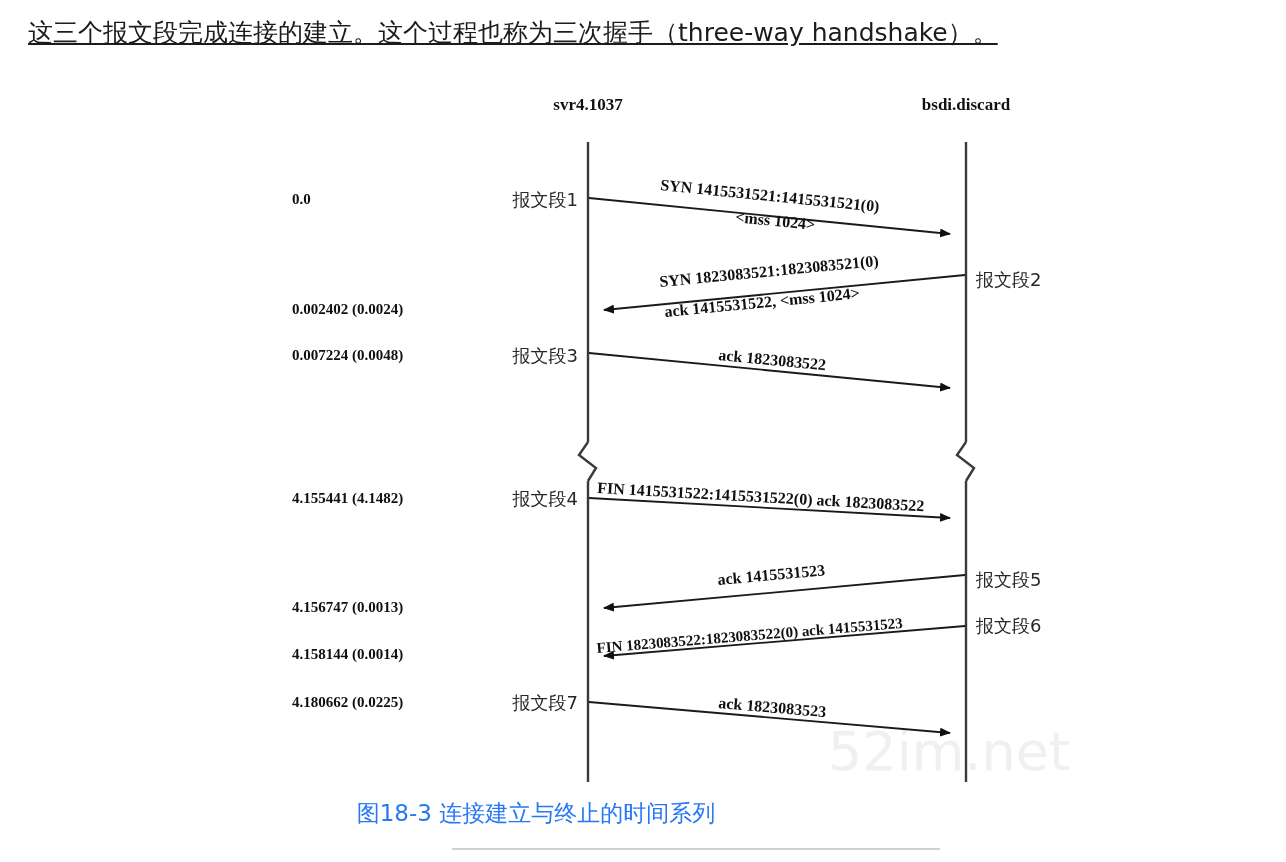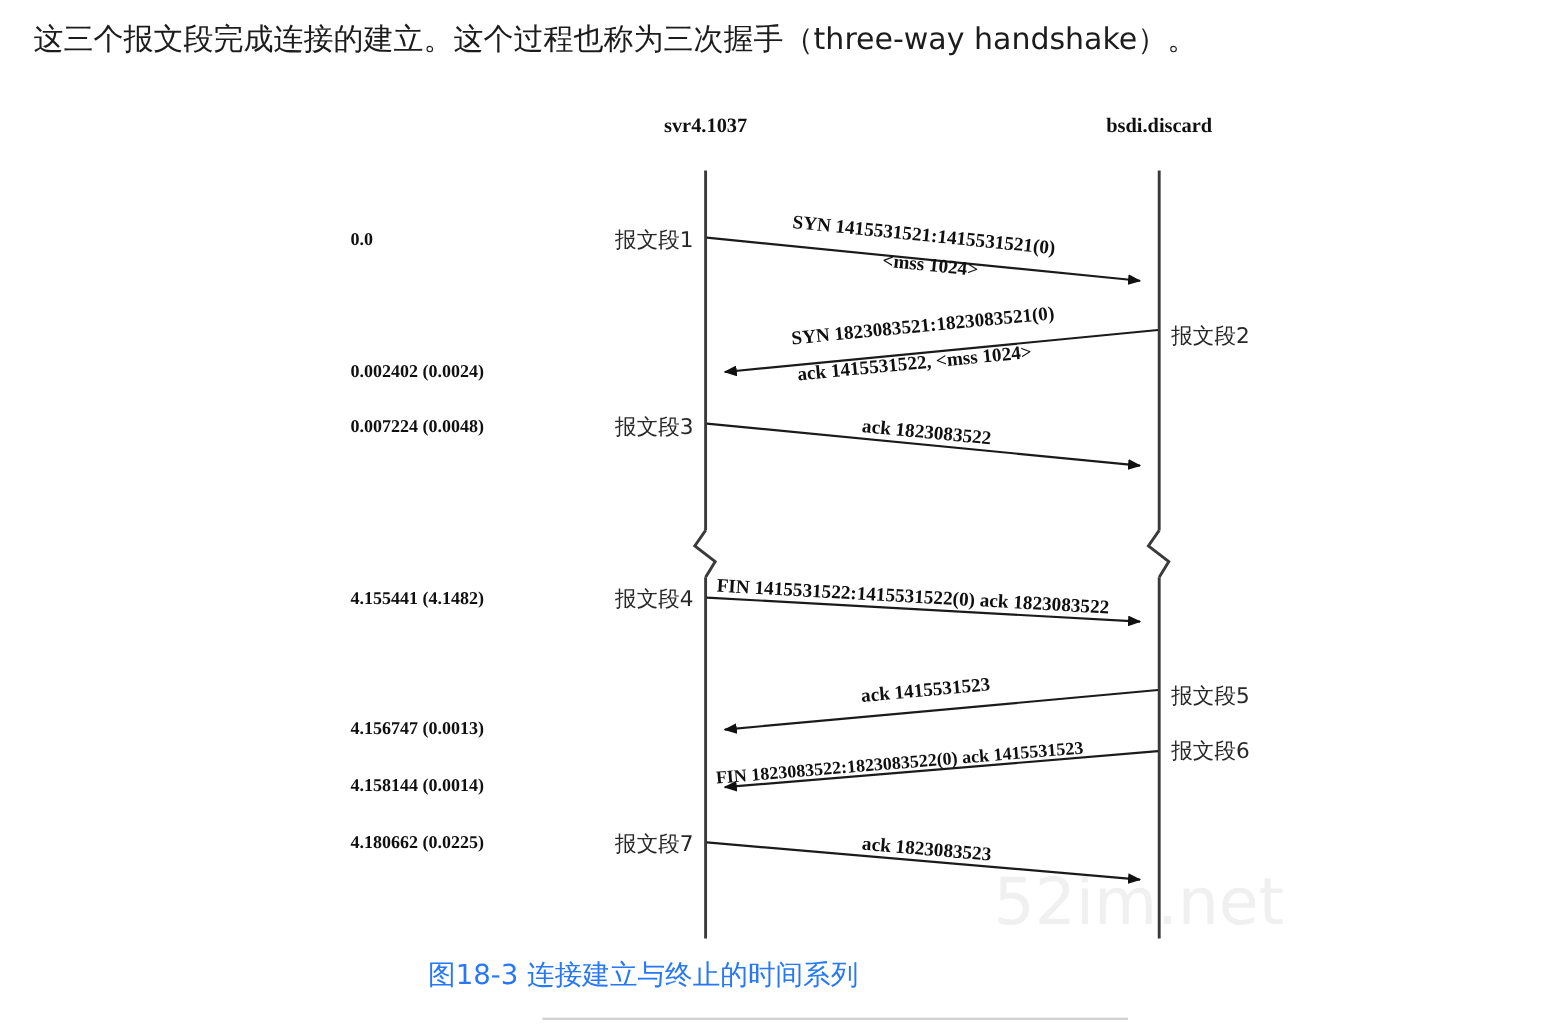--- a/index.html
+++ b/index.html
@@ -20,20 +20,21 @@
   #intro-paragraph {
     position: absolute;
     left: 28px;
     top: 14px;
     width: 1230px;
     font-size: 25px;
     line-height: 38px;
     color: #1c1c1c;
     font-family: "DejaVu Sans", "Liberation Sans", sans-serif;
     white-space: nowrap;
+    text-decoration: underline;
   }
 
   
   #figure-area {
     position: absolute;
     left: 0;
     top: 70px;
     width: 1286px;
     height: 730px;
   }

